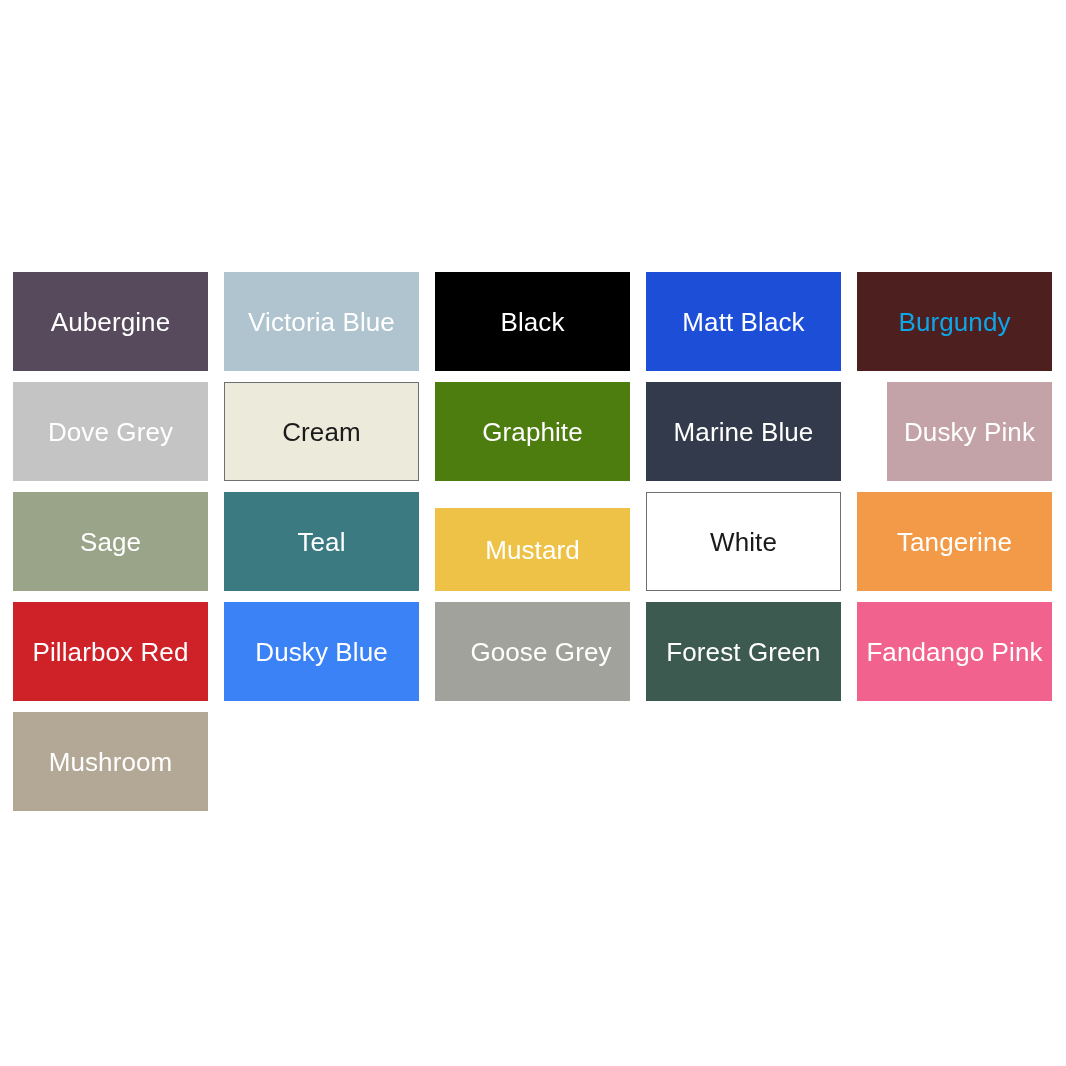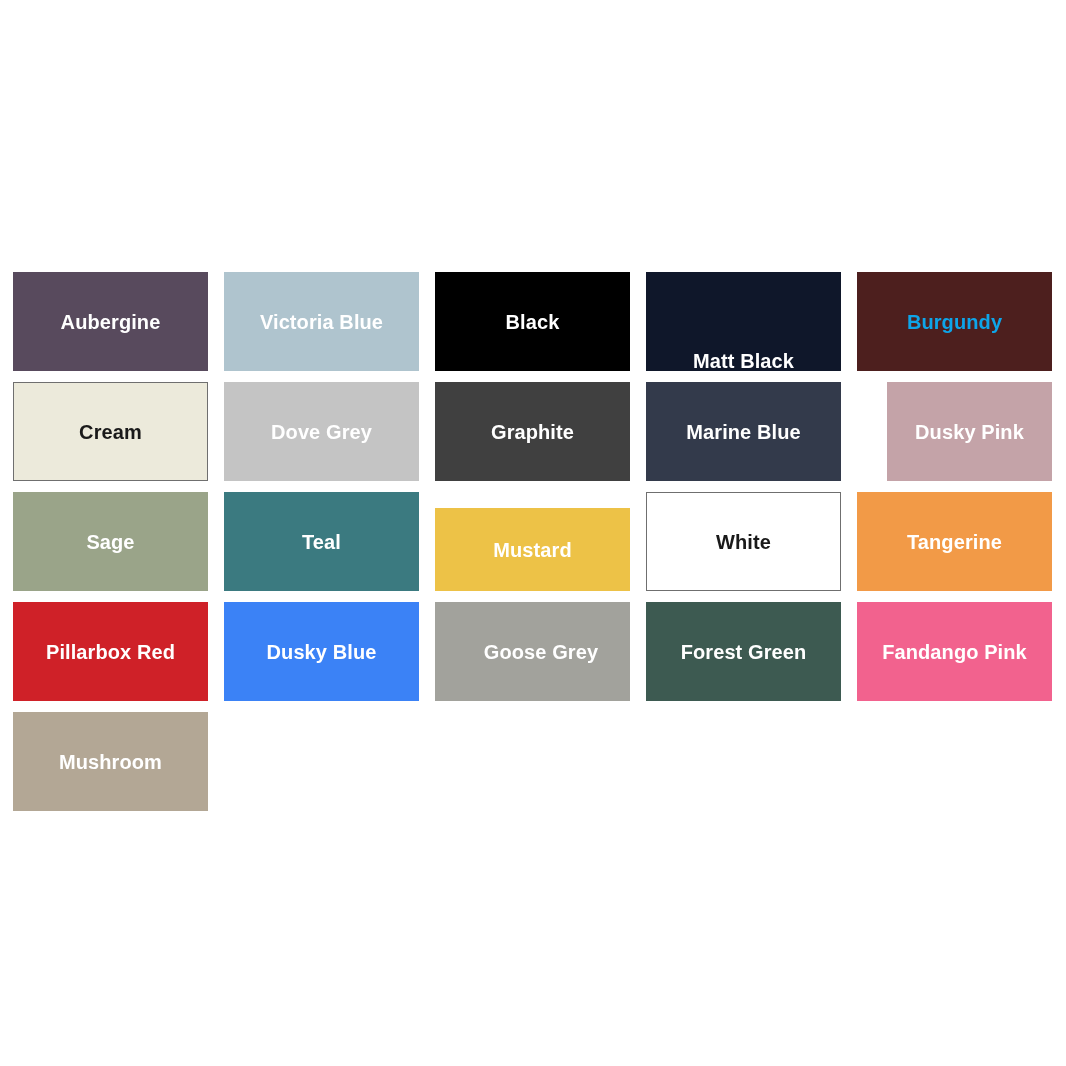--- a/index.html
+++ b/index.html
@@ -28,22 +28,22 @@
   }
   .swatch {
     position: relative;
     display: flex;
     align-items: center;
     justify-content: center;
     box-sizing: border-box;
     overflow: hidden;
   }
   .swatch-label {
-    font-size: 20px;
-    font-weight: 700;
+    font-size: 26px;
+    font-weight: 400;
     letter-spacing: 0.1px;
     line-height: 1;
     text-align: center;
     white-space: nowrap;
     user-select: none;
   }
   .swatch.bordered {
     border: 1px solid #6f6f6f;
   }
   .swatch.empty-cell {
@@ -57,33 +57,33 @@
   <div class="swatch-grid">
       <div class="swatch" title="Aubergine" style="background: rgb(88, 74, 93);">
         <span class="swatch-label" style="color: rgb(255, 255, 255);">Aubergine</span>
       </div>
       <div class="swatch" title="Victoria Blue" style="background: rgb(175, 196, 206);">
         <span class="swatch-label" style="color: rgb(255, 255, 255);">Victoria Blue</span>
       </div>
       <div class="swatch" title="Black" style="background: rgb(0, 0, 0);">
         <span class="swatch-label" style="color: rgb(255, 255, 255);">Black</span>
       </div>
-      <div class="swatch" title="Matt Black" style="background: #0f172a; align-items: flex-end;">
+      <div class="swatch" title="Matt Black" style="background: #1d4ed8;">
         <span class="swatch-label" style="color: rgb(255, 255, 255);">Matt Black</span>
       </div>
       <div class="swatch" title="Burgundy" style="background: rgb(77, 31, 30);">
         <span class="swatch-label" style="color: #0ea5e9;">Burgundy</span>
       </div>
+      <div class="swatch" title="Dove Grey" style="background: rgb(196, 196, 196);">
+        <span class="swatch-label" style="color: rgb(255, 255, 255);">Dove Grey</span>
+      </div>
       <div class="swatch bordered" title="Cream" style="background: rgb(236, 234, 219);">
         <span class="swatch-label" style="color: rgb(26, 26, 26);">Cream</span>
       </div>
-      <div class="swatch" title="Dove Grey" style="background: rgb(196, 196, 196);">
-        <span class="swatch-label" style="color: rgb(255, 255, 255);">Dove Grey</span>
-      </div>
-      <div class="swatch" title="Graphite" style="background: #404040;">
+      <div class="swatch" title="Graphite" style="background: #4d7c0f;">
         <span class="swatch-label" style="color: rgb(255, 255, 255);">Graphite</span>
       </div>
       <div class="swatch" title="Marine Blue" style="background: rgb(51, 58, 75);">
         <span class="swatch-label" style="color: rgb(255, 255, 255);">Marine Blue</span>
       </div>
       <div class="swatch" title="Dusky Pink" style="background: rgb(196, 163, 168); margin-left: 30px;">
         <span class="swatch-label" style="color: rgb(255, 255, 255);">Dusky Pink</span>
       </div>
       <div class="swatch" title="Sage" style="background: rgb(154, 164, 137);">
         <span class="swatch-label" style="color: rgb(255, 255, 255);">Sage</span>

